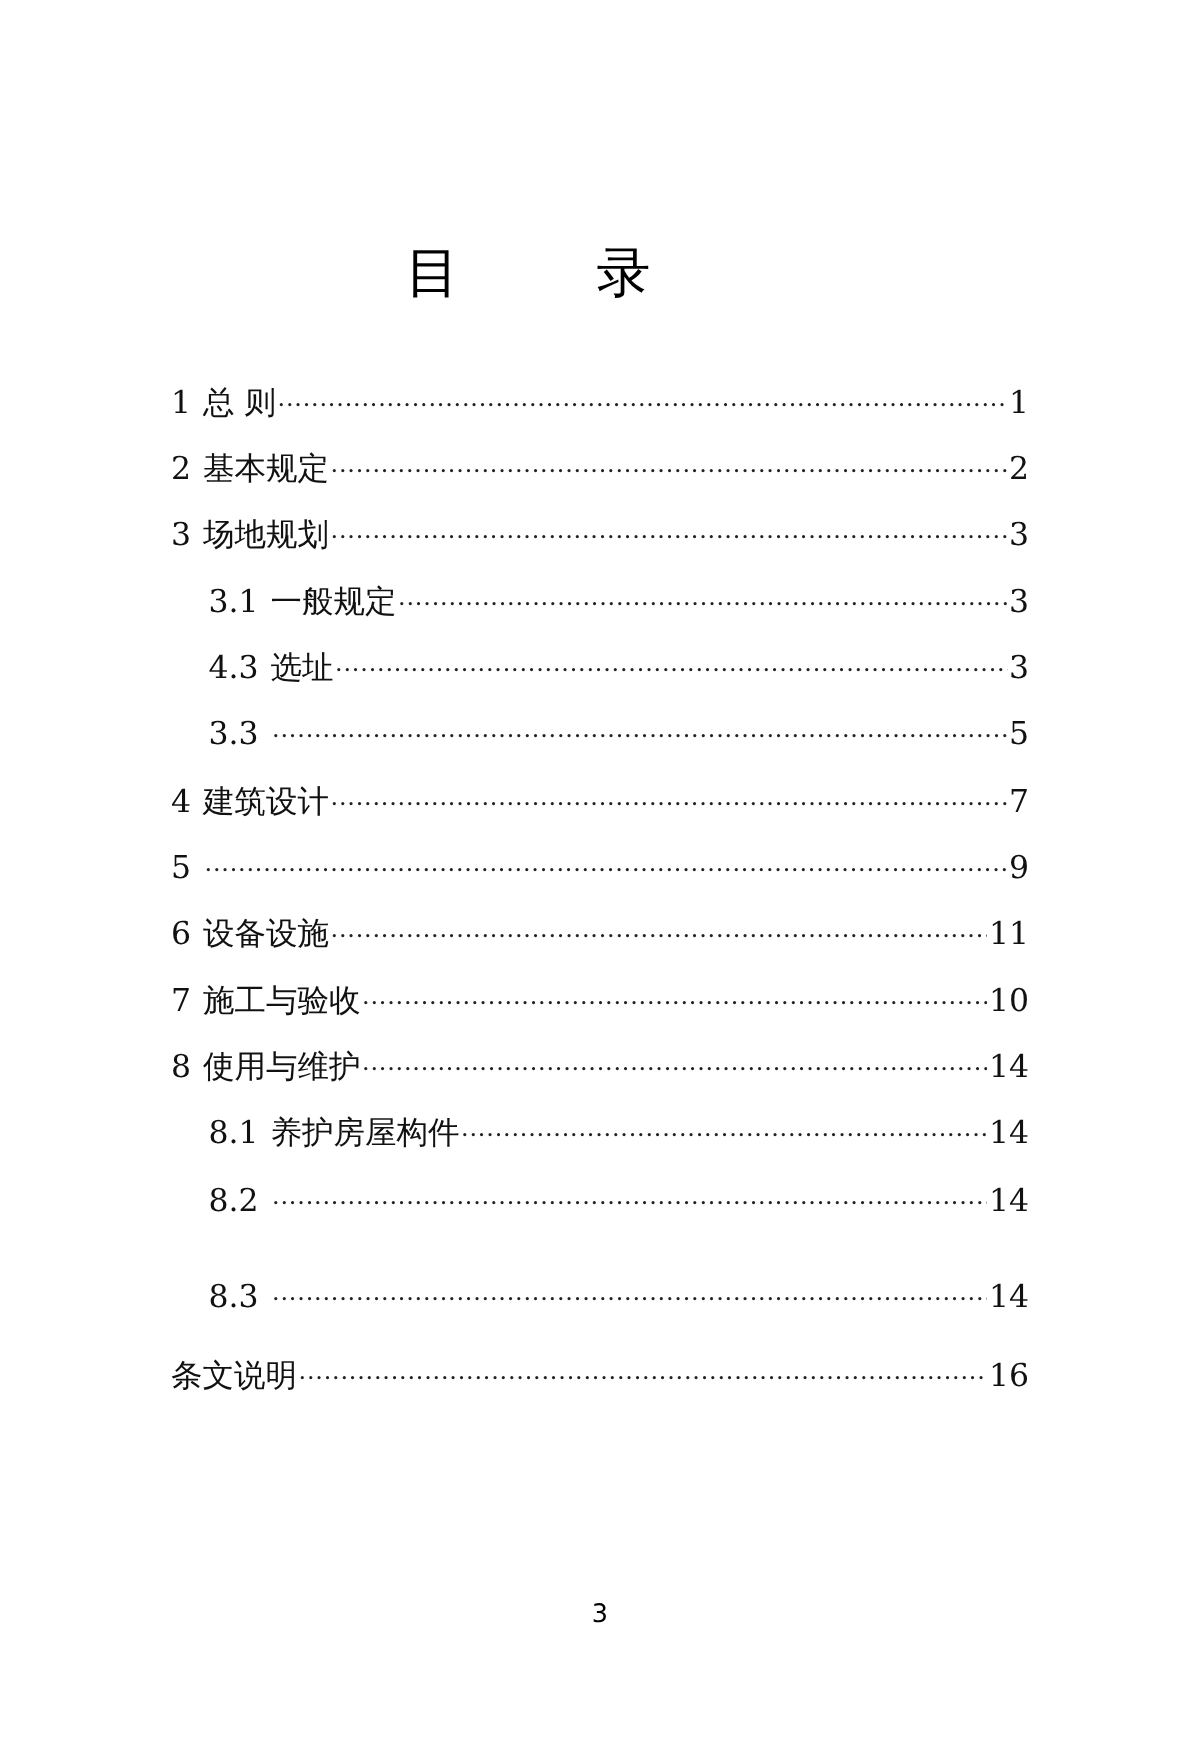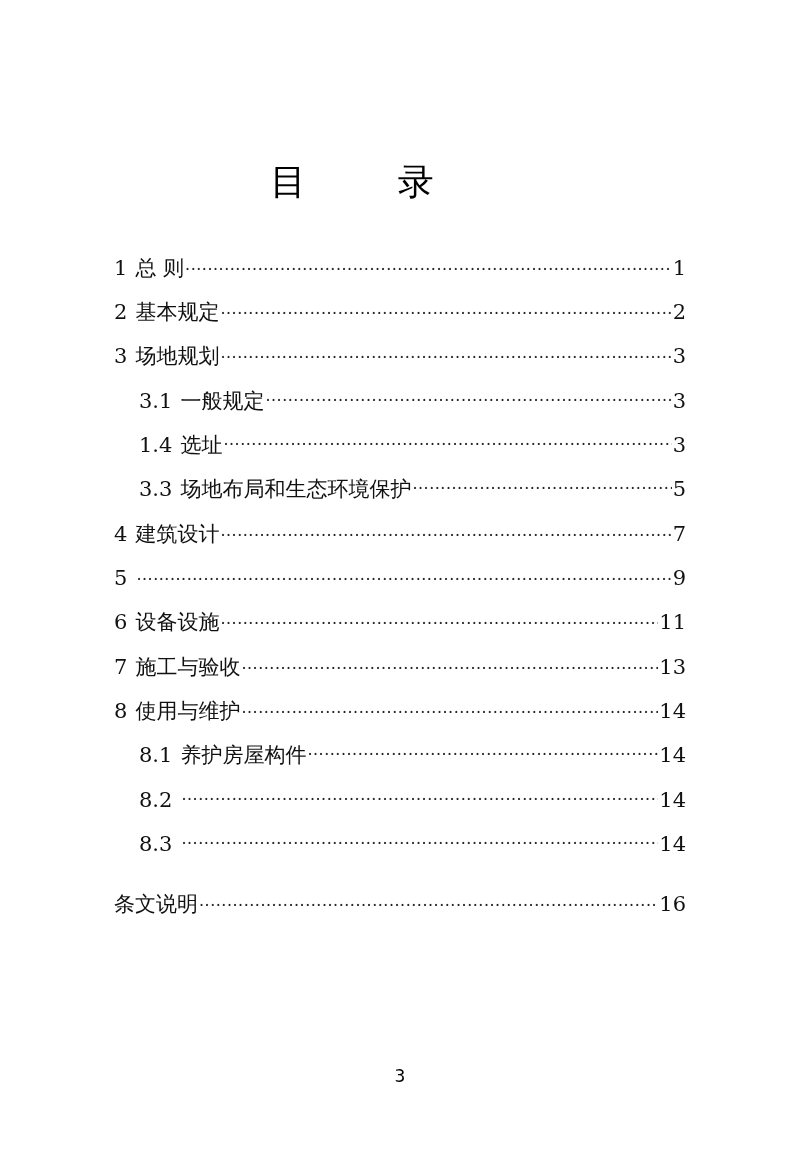--- a/index.html
+++ b/index.html
@@ -4,21 +4,21 @@
   <style>
     html, body { margin: 0; padding: 0; background: #ffffff; }
     body { width: 800px; height: 1161px; position: relative; overflow: hidden;
            font-family: "DejaVu Serif", "Liberation Serif", serif; color: #111; }
     .title { position: absolute; top: 158px; left: 0; width: 704px; text-align: center;
              font-family: "DejaVu Sans", "Liberation Sans", sans-serif; font-size: 36px;
              letter-spacing: 40px; text-indent: 40px; font-weight: normal; color: #000; }
     .toc { position: absolute; top: 253px; left: 114px; width: 572px; }
     .row { position: absolute; left: 0; right: 0; height: 30px; display: flex; align-items: baseline;
            font-size: 21px; line-height: 30px; white-space: nowrap; }
-    .row.sub { left: 25px; align-items: flex-end; }
+    .row.sub { left: 25px; }
     .num { margin-right: 8px; }
     .label { }
     .dots { flex: 1 1 auto; overflow: hidden; margin: 0 1px; letter-spacing: 0.5px; color: #222;
             font-size: 16px; }
     .dots::before { content: "······································································································································"; }
     .page { text-align: right; }
     .footer { position: absolute; top: 1066px; left: 0; width: 800px; text-align: center;
               font-family: "DejaVu Sans", "Liberation Sans", sans-serif; font-size: 17px; color: #000; }
   </style>
 </head>
@@ -45,28 +45,27 @@
     <span class="dots"></span>
     <span class="page">3</span>
   </div>
   <div class="row sub" style="top:133px">
     <span class="num">3.1</span>
     <span class="label">一般规定</span>
     <span class="dots"></span>
     <span class="page">3</span>
   </div>
   <div class="row sub" style="top:177px">
-    <span class="num">1.4</span>
+    <span class="num">4.3</span>
     <span class="label">选址</span>
     <span class="dots"></span>
     <span class="page">3</span>
   </div>
   <div class="row sub" style="top:221px">
     <span class="num">3.3</span>
-    <span class="label">场地布局和生态环境保护</span>
     <span class="dots"></span>
     <span class="page">5</span>
   </div>
   <div class="row" style="top:266px">
     <span class="num">4</span>
     <span class="label">建筑设计</span>
     <span class="dots"></span>
     <span class="page">7</span>
   </div>
   <div class="row" style="top:310px">
@@ -77,44 +76,44 @@
   <div class="row" style="top:354px">
     <span class="num">6</span>
     <span class="label">设备设施</span>
     <span class="dots"></span>
     <span class="page">11</span>
   </div>
   <div class="row" style="top:399px">
     <span class="num">7</span>
     <span class="label">施工与验收</span>
     <span class="dots"></span>
-    <span class="page">13</span>
+    <span class="page">10</span>
   </div>
   <div class="row" style="top:443px">
     <span class="num">8</span>
     <span class="label">使用与维护</span>
     <span class="dots"></span>
     <span class="page">14</span>
   </div>
   <div class="row sub" style="top:487px">
     <span class="num">8.1</span>
     <span class="label">养护房屋构件</span>
     <span class="dots"></span>
     <span class="page">14</span>
   </div>
   <div class="row sub" style="top:532px">
     <span class="num">8.2</span>
     <span class="dots"></span>
     <span class="page">14</span>
   </div>
-  <div class="row sub" style="top:576px">
+  <div class="row sub" style="top:596px">
     <span class="num">8.3</span>
     <span class="dots"></span>
     <span class="page">14</span>
   </div>
-  <div class="row" style="top:636px">
+  <div class="row" style="top:649px">
     <span class="label">条文说明</span>
     <span class="dots"></span>
     <span class="page">16</span>
   </div>
 </div>
 
 <div class="footer">3</div>
 
 </body></html>

